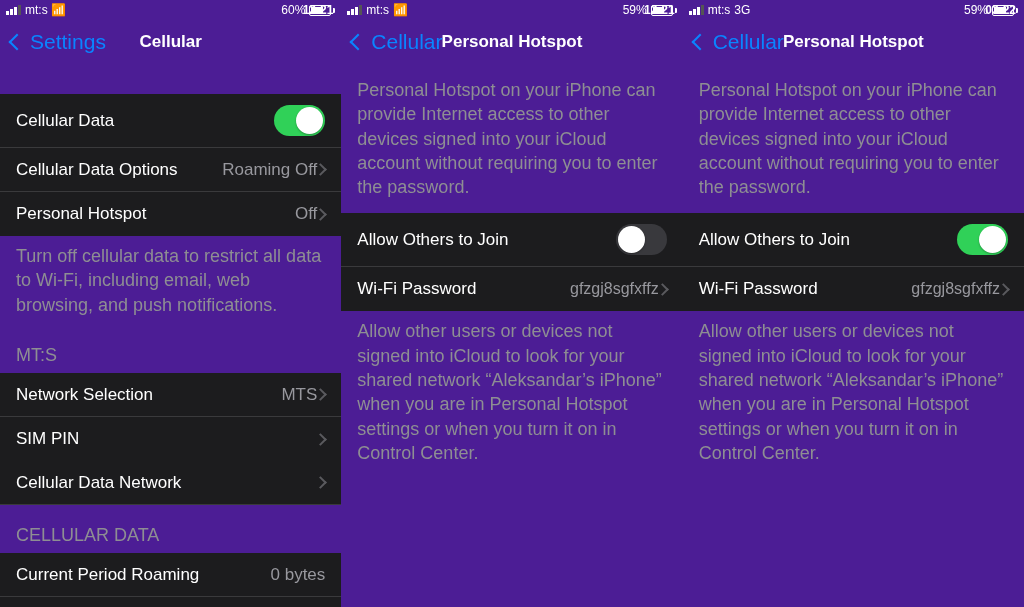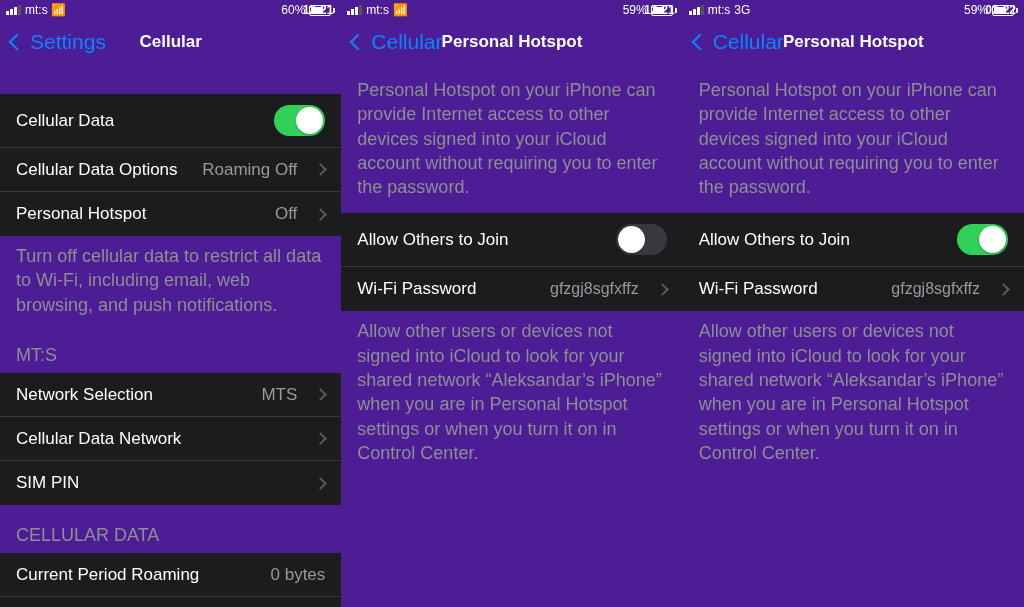--- a/index.html
+++ b/index.html
@@ -91,21 +91,21 @@
     min-height: 44px;
     padding: 11px 16px;
     display: flex;
     align-items: center;
     justify-content: space-between;
     border-bottom: 0.5px solid #3a3a3c;
     font-size: 17px;
   }
   .cell.last { border-bottom: none; }
   .cell .label { color: #fff; }
-  .cell .value { color: #98989e; display:flex; align-items:center; gap:20px; }
+  .cell .value { color: #98989e; display:flex; align-items:center; gap:0; }
   .cell .value.small { font-size: 16px;}
   .chevron-right {
     width: 8px; height: 13px; position: relative; flex-shrink:0;
   }
   .chevron-right::before{
     content:'';
     position:absolute;
     width:7px;height:7px;
     border-top:2px solid #5a5a5e;
     border-right:2px solid #5a5a5e;
@@ -199,28 +199,28 @@
   <div class="group-footer">Turn off cellular data to restrict all data to Wi-Fi, including email, web browsing, and push notifications.</div>
 
   <div class="group-header">MT:S</div>
   <div class="cell">
     <span class="label">Network Selection</span>
     <span class="value">
         <span>MTS</span>
         <span class="chevron-right"></span>
       </span>
   </div>
-  <div class="cell">
-    <span class="label">Cellular Data Network</span>
-    <span class="value">
-        <span class="chevron-right"></span>
-      </span>
-  </div>
   <div class="cell last">
     <span class="label">SIM PIN</span>
+    <span class="value">
+        <span class="chevron-right"></span>
+      </span>
+  </div>
+  <div class="cell">
+    <span class="label">Cellular Data Network</span>
     <span class="value">
         <span class="chevron-right"></span>
       </span>
   </div>
 
   <div class="group-header">CELLULAR DATA</div>
   <div class="cell">
     <span class="label">Current Period Roaming</span>
     <span class="value">0 bytes</span>
   </div>

